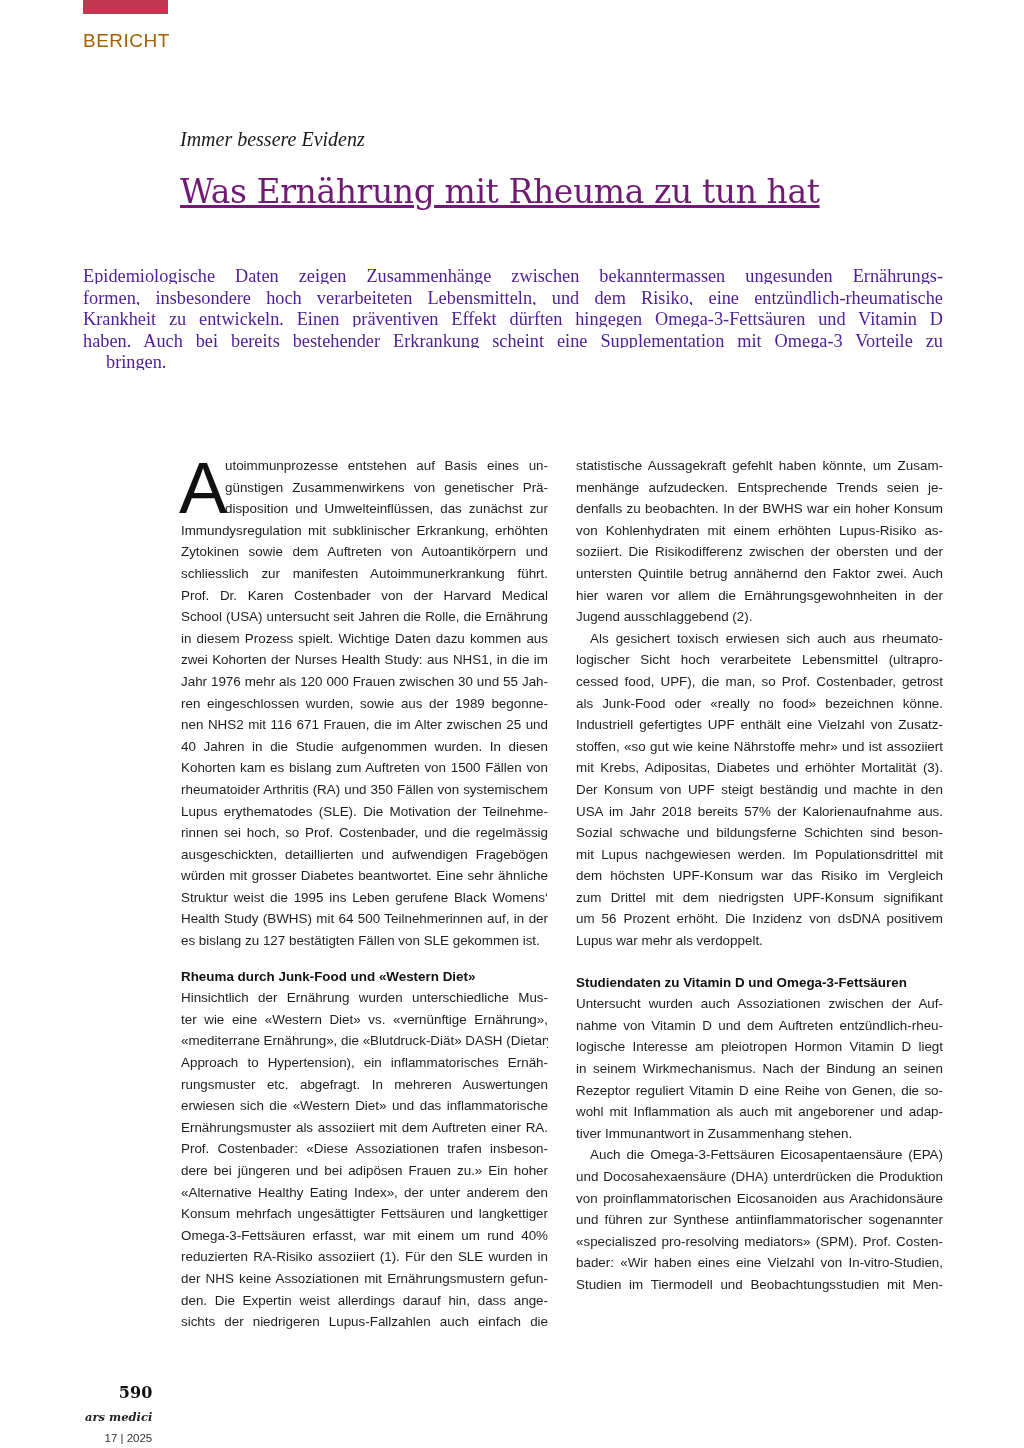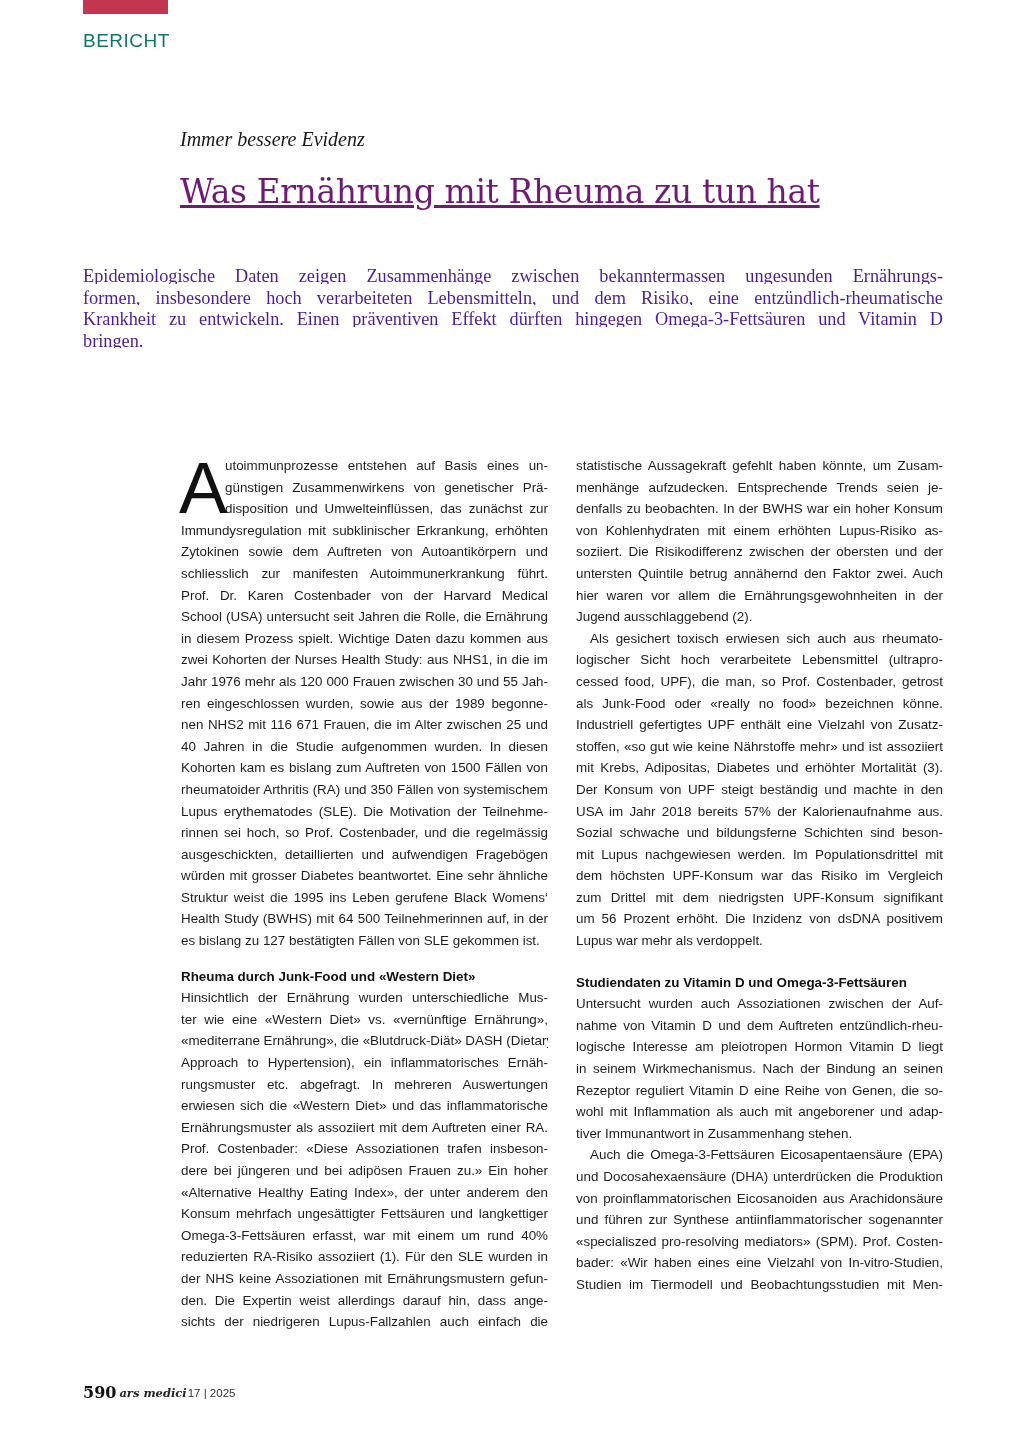--- a/index.html
+++ b/index.html
@@ -1,58 +1,59 @@
 <!DOCTYPE html>
 <html><head>
   <meta charset="utf-8">
   <style>
     * { margin: 0; padding: 0; box-sizing: border-box; }
     html, body { width: 1024px; height: 1448px; background: #ffffff; overflow: hidden; }
     body { position: relative; color: #1a1a1a; font-family: "Liberation Sans", sans-serif; }
 
     .accent-bar { position: absolute; left: 83px; top: 0; width: 85px; height: 14px; background: #c2364f; }
-    .section-label { position: absolute; left: 83px; top: 30px; font-family: "Liberation Sans", sans-serif; font-size: 19px; letter-spacing: 0.5px; color: #0f766e; text-align: right; }
+    .section-label { position: absolute; left: 83px; top: 30px; font-family: "Liberation Sans", sans-serif; font-size: 19px; letter-spacing: 0.5px; color: #a16207; text-align: right; }
 
     .kicker { position: absolute; left: 180px; top: 128px; font-family: "Liberation Serif", serif; font-style: italic; font-size: 20px; color: #1a1a1a; }
     .headline { position: absolute; left: 180px; top: 172px; font-family: "DejaVu Serif", serif; font-size: 33px; font-weight: normal; color: #701a75; letter-spacing: -0.4px; text-decoration: underline; }
 
     .lead { position: absolute; left: 83px; top: 262px; width: 860px; font-family: "Liberation Serif", serif; font-size: 18.3px; line-height: 28px; color: #4c1d95; }
     .lead .ln { display: block; white-space: nowrap; text-align: justify; text-align-last: justify; }
-    .lead .ln.last { text-align-last: left; }
+    .lead .ln.last { text-align-last: left; margin-left: 23px; }
 
     .col { position: absolute; top: 455px; width: 367px; font-family: "Liberation Sans", sans-serif; font-size: 13.4px; line-height: 21.6px; color: #1e1e1e; }
     .col-left { left: 181px; }
     .col-right { left: 576px; }
     .ln { display: block; white-space: nowrap; text-align: justify; text-align-last: justify; height: 21.6px; overflow: hidden; }
     .ln.last { text-align-last: left; }
     .ln.indent { padding-left: 14px; }
     .ln.dc { padding-left: 44px; }
     .dropcap { position: absolute; left: -2px; top: 0px; font-family: "Liberation Sans", sans-serif; font-size: 72px; line-height: 66px; color: #111; font-weight: normal; }
     .subhead { display: block; font-weight: bold; height: 21.6px; white-space: nowrap; color: #111; }
     .gap { display: block; height: 14px; }
     .gap-r { display: block; height: 20px; }
 
-    .footer { position: absolute; left: 83px; top: 1383px; display: flex; align-items: center; gap: 1px; }
+    .footer { position: absolute; left: 83px; top: 1383px; display: flex; align-items: flex-end; gap: 8px; flex-direction: column; }
     .page-num { font-family: "DejaVu Serif", serif; font-weight: bold; font-size: 16px; color: #111; }
     .journal { font-family: "DejaVu Serif", serif; font-weight: bold; font-size: 11.5px; color: #222; margin-left: 2px; font-style: italic; }
     .issue { font-family: "Liberation Sans", sans-serif; font-size: 11.5px; color: #333; }
   </style>
 </head>
 <body>
 
 <div class="accent-bar"></div>
 <div class="section-label">BERICHT</div>
 
 <div class="kicker">Immer bessere Evidenz</div>
 <h1 class="headline">Was Ernährung mit Rheuma zu tun hat</h1>
 
 <div class="lead">
   <span class="ln">Epidemiologische Daten zeigen Zusammenhänge zwischen bekanntermassen ungesunden Ernährungs-</span>
   <span class="ln">formen, insbesondere hoch verarbeiteten Lebensmitteln, und dem Risiko, eine entzündlich-rheumatische</span>
   <span class="ln">Krankheit zu entwickeln. Einen präventiven Effekt dürften hingegen Omega-3-Fettsäuren und Vitamin D</span>
+  <span class="ln">haben. Auch bei bereits bestehender Erkrankung scheint eine Supplementation mit Omega-3 Vorteile zu</span>
   <span class="ln last">bringen.</span>
 </div>
 
 <div class="col col-left">
   <span class="dropcap">A</span>
   <div>
     <span class="ln dc">utoimmunprozesse entstehen auf Basis eines un-</span>
     <span class="ln dc">günstigen Zusammenwirkens von genetischer Prä-</span>
     <span class="ln dc">disposition und Umwelteinflüssen, das zunächst zur</span>
     <span class="ln">Immundysregulation mit subklinischer Erkrankung, erhöhten</span>

